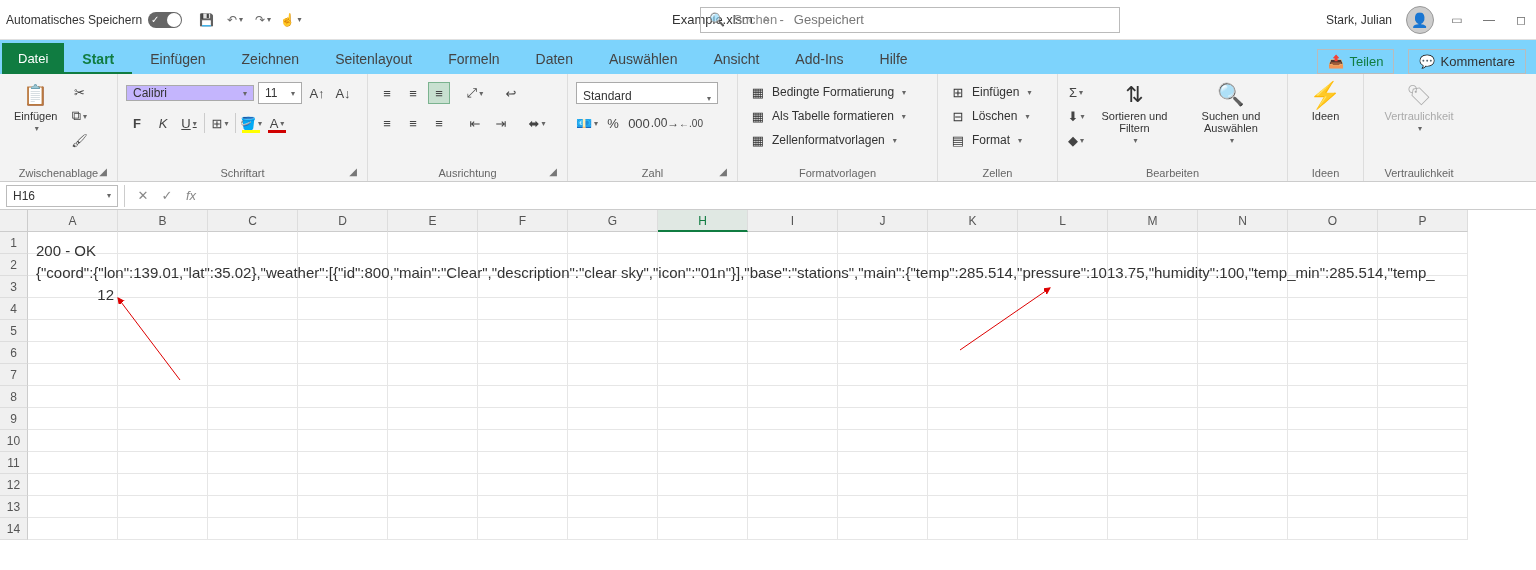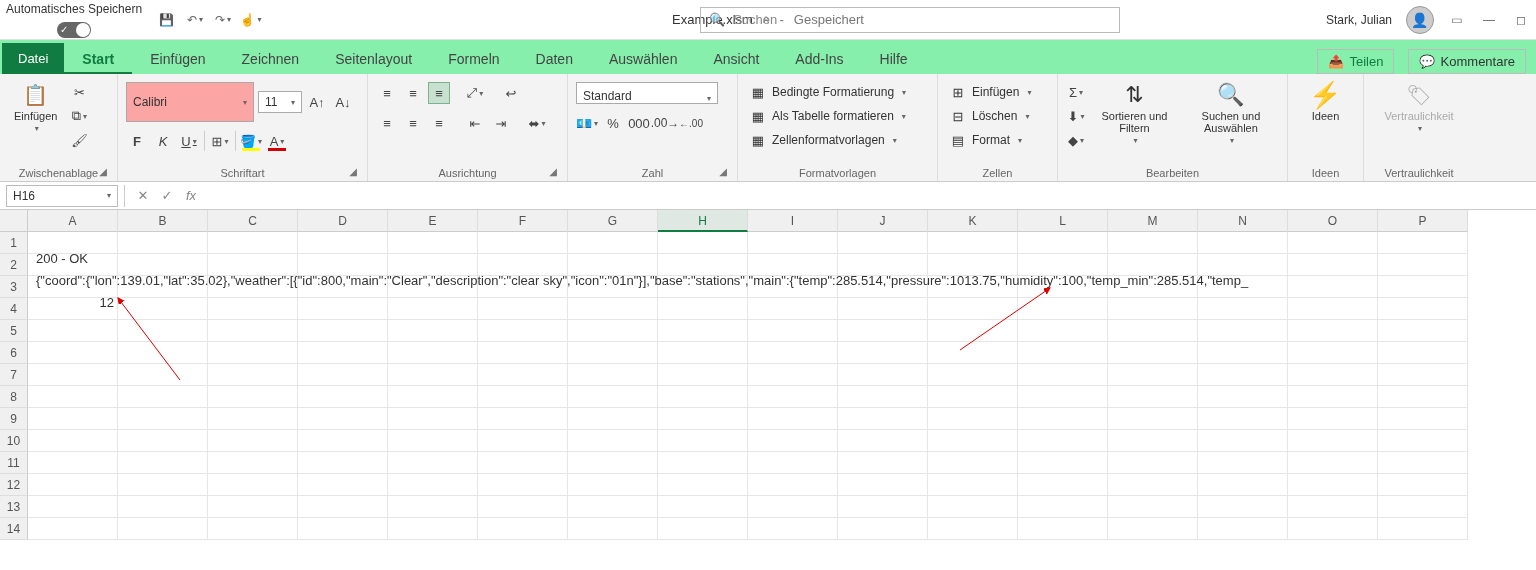--- a/index.html
+++ b/index.html
@@ -1,56 +1,56 @@
 <!DOCTYPE html>
 <html><head>
 <meta charset="utf-8">
 <style>
   * { box-sizing: border-box; font-family: "Segoe UI", Arial, sans-serif; }
   body { margin:0; width:1536px; height:570px; background:#fff; overflow:hidden; font-size:12px; color:#333; position:relative; }
 
   
   .titlebar { height:40px; background:#fff; display:flex; align-items:center; padding:0 6px; border-bottom:1px solid #e0e0e0; position:relative;}
-  .autosave { display:flex; align-items:center; gap:6px; font-size:12px; color:#333;flex-direction:column;}
+  .autosave { display:flex; align-items:center; gap:6px; font-size:12px; color:#333;}
   .toggle { width:34px; height:16px; border-radius:8px; background:#666; display:inline-flex; align-items:center; padding:1px; position:relative;}
   .toggle .knob { width:14px; height:14px; background:#fff; border-radius:50%; position:absolute; right:1px;}
   .toggle .check { color:#fff; font-size:10px; position:absolute; left:3px;}
   .qat { display:flex; gap:10px; margin-left:16px; align-items:center;}
   .qat-btn { width:18px; height:18px; display:flex; align-items:center; justify-content:center; color:#666; }
   .doc-center { position:absolute; left:50%; transform:translateX(-50%); display:flex; align-items:center; gap:10px; font-size:13px;}
   .doc-name { color:#333; }
   .doc-status-sep { color:#777;}
   .doc-status { color:#777;}
   .search-box { position:absolute; left:700px; width:420px; height:26px; border:1px solid #bbb; display:flex; align-items:center; padding:0 8px; gap:8px; color:#888; font-size:13px;}
   .title-right { margin-left:auto; display:flex; align-items:center; gap:14px;}
   .user-name { font-size:12px;}
   .avatar { width:28px; height:28px; border-radius:50%; background:#ccc center/cover; border:1px solid #999; display:flex; align-items:center; justify-content:center; font-size:14px; }
 
   
-  .tabs { height:34px; display:flex; align-items:flex-end; padding-left:2px; background:#86efac;}
+  .tabs { height:34px; display:flex; align-items:flex-end; padding-left:2px; background:#7dd3fc;}
   .file-tab { background:#107c41; color:#fff; padding:8px 16px; font-size:13px;}
   .tab { padding:8px 18px 7px; font-size:14px; color:#444; cursor:pointer;}
   .tab.active { color:#107c41; font-weight:600; border-bottom:2px solid #107c41; padding-bottom:5px;}
   .tabs-right { margin-left:auto; display:flex; gap:14px; padding-right:10px; align-items:center;}
   .share-btn { display:flex; align-items:center; gap:5px; color:#107c41; border:1px solid #bbb; padding:4px 10px; font-size:13px;}
   .comment-btn { display:flex; align-items:center; gap:5px; color:#333; border:1px solid #bbb; padding:4px 10px; font-size:13px;}
 
   
   .ribbon { height:108px; background:#f3f3f3; border-bottom:1px solid #ccc; display:flex;}
   .group { border-right:1px solid #ddd; padding:4px 8px 2px; display:flex; flex-direction:column; justify-content:space-between; position:relative;}
   .group-body { display:flex; gap:6px; align-items:flex-start; flex:1;}
   .group-label { text-align:center; font-size:11px; color:#666; padding-top:2px; position:relative;}
   .launcher { position:absolute; right:0; bottom:2px; width:12px; height:12px; font-size:10px; color:#777; display:flex; align-items:center; justify-content:center;}
   .big-btn { display:flex; flex-direction:column; align-items:center; gap:2px; padding:4px 6px; font-size:11px; color:#333; }
   .big-btn .ic { width:26px; height:26px; display:flex; align-items:center; justify-content:center; font-size:20px;}
   .col { display:flex; flex-direction:column; gap:4px;}
   .row { display:flex; gap:4px; align-items:center;}
   .mini { width:20px; height:20px; display:flex; align-items:center; justify-content:center; font-size:13px; color:#444;}
   .dd { font-size:8px; color:#666; padding-left:2px;}
-  .font-name { width:128px; height:40px; border:1px solid #aaa; background:#fca5a5; display:flex; align-items:center; padding:0 6px; font-size:12px; justify-content:space-between;}
+  .font-name { width:128px; height:16px; border:1px solid #aaa; background:#c4b5fd; display:flex; align-items:center; padding:0 6px; font-size:12px; justify-content:space-between;}
   .font-size { width:44px; height:22px; border:1px solid #aaa; background:#fff; display:flex; align-items:center; padding:0 6px; font-size:12px; justify-content:space-between;}
   .sq { width:22px; height:22px; display:flex; align-items:center; justify-content:center; font-size:13px; color:#444;}
   .sq.sel { background:#c8e0d0; border:1px solid #7bb38f;}
   .numfmt { width:142px; height:22px; border:1px solid #aaa; background:#fff; display:flex; align-items:flex-end; padding:0 6px; font-size:12px; justify-content:space-between;}
   .menu-item { display:flex; align-items:center; gap:6px; font-size:12px; color:#333; padding:2px 4px;}
   .menu-item .ic2 { width:16px; height:16px; display:flex; align-items:center; justify-content:center; font-size:13px;}
 
   
   .color-swatch { position:relative; }
   .color-swatch::after { content:""; position:absolute; left:2px; right:2px; bottom:1px; height:3px; background:var(--c,#ffff00);}
@@ -66,21 +66,21 @@
   .grid { position:relative; overflow:hidden;}
   .corner { position:absolute; left:0; top:0; width:28px; height:22px; background:#f0f0f0; border-right:1px solid #ccc; border-bottom:1px solid #ccc;}
   .colhdrs { position:absolute; left:28px; top:0; height:22px; display:flex;}
   .ch { width:90px; height:22px; border-right:1px solid #ddd; border-bottom:1px solid #ccc; background:#f0f0f0; text-align:center; font-size:12px; color:#555; line-height:22px;}
   .ch.active { background:#e0e8e3; border-bottom:2px solid #107c41; color:#107c41;}
   .rowhdrs { position:absolute; left:0; top:22px; width:28px;}
   .rh { height:22px; border-bottom:1px solid #ddd; border-right:1px solid #ccc; background:#f0f0f0; text-align:center; font-size:12px; color:#555; line-height:22px;}
   .cells { position:absolute; left:28px; top:22px;}
   .crow { display:flex; height:22px;}
   .cell { width:90px; height:22px; border-right:1px solid #e6e6e6; border-bottom:1px solid #e6e6e6; padding:0 4px; font-size:13px; line-height:22px; white-space:nowrap;}
-  .overflow-text { position:absolute; white-space:nowrap; font-size:13px; line-height:22px; padding:16px 4px;}
+  .overflow-text { position:absolute; white-space:nowrap; font-size:15px; line-height:22px; padding:8px 4px;}
   .arrow { position:absolute; stroke:#d00; stroke-width:1; fill:#d00;}
 </style>
 </head>
 <body>
 
 <div class="titlebar">
   <div class="autosave">
     <span>Automatisches Speichern</span>
     <span class="toggle">
         <span class="check">✓</span>

